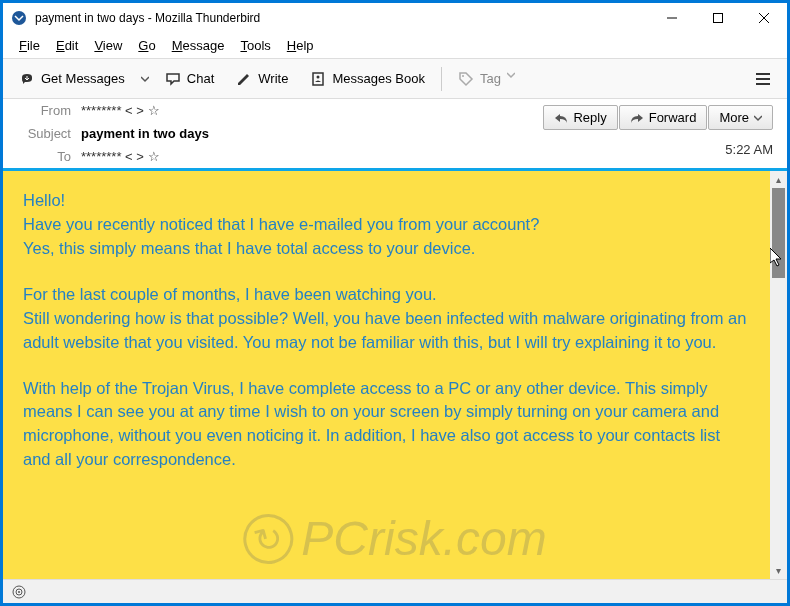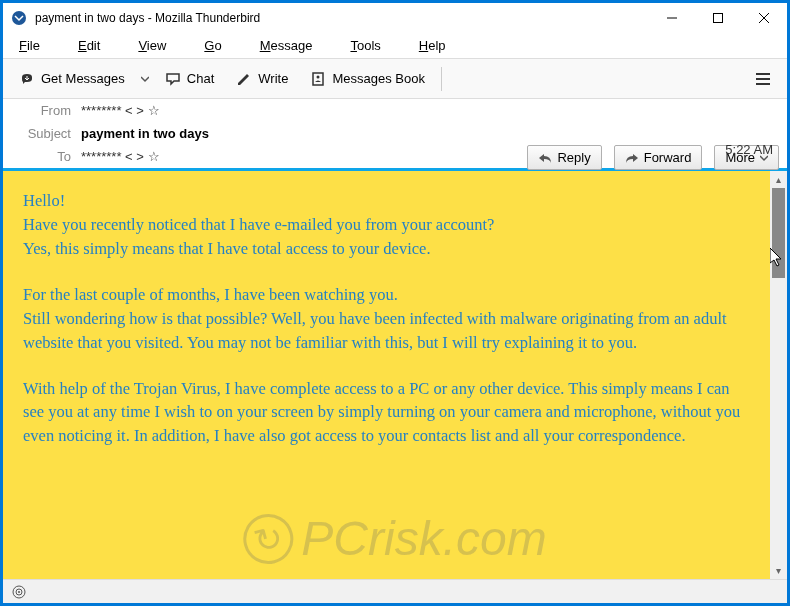--- a/index.html
+++ b/index.html
@@ -3,41 +3,41 @@
 <meta charset="utf-8">
 <style>
 * { margin: 0; padding: 0; box-sizing: border-box; font-family: "Segoe UI", Tahoma, sans-serif; }
 body { background: #0078d7; padding: 3px; width: 790px; height: 606px; overflow: hidden; position: relative; }
 .window { background: #fde047; width: 100%; height: 100%; display: flex; flex-direction: column; }
 .titlebar { height: 30px; display: flex; align-items: center; background: #fff; }
 .titlebar-icon { width: 16px; height: 16px; margin: 0 8px; }
 .titlebar-title { font-size: 12px; color: #000; flex: 1; }
 .titlebar-controls { display: flex; }
 .titlebar-btn { width: 46px; height: 30px; display: flex; align-items: center; justify-content: center; cursor: pointer; }
-.menubar { height: 26px; display: flex; align-items: center; padding: 0 8px; background: #fff; border-bottom: 1px solid #ddd; font-size: 13px; gap: 22px; }
+.menubar { height: 26px; display: flex; align-items: center; padding: 0 8px; background: #fff; border-bottom: 1px solid #ddd; font-size: 13px; }
 .menu-item { padding: 3px 8px; cursor: pointer; }
 .menu-item .ul { text-decoration: underline; }
 .toolbar { height: 40px; display: flex; align-items: center; padding: 0 6px; background: #f9f9f9; border-bottom: 1px solid #ddd; gap: 2px; }
 .tool-btn { padding: 6px 10px; display: flex; align-items: flex-start; gap: 6px; font-size: 13px; cursor: pointer; border-radius: 3px; }
 .tool-sep { width: 1px; height: 24px; background: #ccc; margin: 0 4px; }
 .tool-dropdown { padding: 6px 4px; cursor: pointer; }
 .spacer { flex: 1; }
 .hamburger { padding: 6px 10px; cursor: pointer; }
 .header-area { background: #fff; border-bottom: 3px solid #0ea5e9; position: relative; }
 .header-row { display: flex; align-items: center; padding: 4px 12px; font-size: 13px; }
 .header-label { width: 56px; text-align: right; color: #888; margin-right: 10px; }
 .header-value { flex: 1; color: #333; }
 .header-value.bold { font-weight: 600; color: #000; }
 .star { color: #333; margin-left: 4px; cursor: pointer; }
-.action-buttons { position: absolute; top: 6px; right: 8px; display: flex; gap: 12px; margin-top: 40px; }
+.action-buttons { position: absolute; top: 6px; right: 14px; display: flex; gap: 1px; }
 .action-btn { background: linear-gradient(#fdfdfd, #e8e8e8); border: 1px solid #b0b0b0; padding: 4px 10px; font-size: 13px; display: flex; align-items: center; gap: 5px; cursor: pointer; border-radius: 2px; }
 .timestamp { position: absolute; top: 43px; right: 14px; font-size: 13px; color: #333; }
 .body-container { flex: 1; display: flex; overflow: hidden; }
 .body-content { flex: 1; padding: 18px 20px; font-size: 16.5px; line-height: 1.45; color: #2581c4; overflow-y: auto; }
-.body-content p { margin-bottom: 22px; font-family: Liberation Serif, serif; }
+.body-content p { margin-bottom: 22px; }
 .scrollbar { width: 17px; background: #f0f0f0; position: relative; }
 .scroll-arrow { height: 17px; display: flex; align-items: center; justify-content: center; color: #666; font-size: 10px; cursor: pointer; }
 .scroll-thumb { position: absolute; top: 17px; left: 2px; right: 2px; height: 90px; background: #888; border-radius: 0; cursor: pointer; }
 .statusbar { height: 24px; background: #f1f1f1; border-top: 1px solid #ddd; display: flex; align-items: center; padding: 0 8px; }
 .watermark { position: absolute; bottom: 40px; left: 50%; transform: translateX(-50%); font-size: 48px; font-style: italic; color: rgba(100,100,100,0.25); font-family: Georgia, serif; pointer-events: none; display: flex; align-items: center; gap: 8px; }
 .watermark-circle { width: 50px; height: 50px; border: 3px solid rgba(100,100,100,0.25); border-radius: 50%; display: flex; align-items: center; justify-content: center; font-size: 34px; font-style: normal; transform: rotate(-15deg); }
 .cursor { position: absolute; top: 248px; right: 6px; pointer-events: none; }
 svg { display: block; }
 </style>
 </head>
@@ -118,20 +118,32 @@
       <span>
           <svg width="16" height="16">
             <rect x="3" y="2" width="10" height="12" fill="none" stroke="#333" stroke-width="1.5"></rect>
             <circle cx="8" cy="6" r="1.5" fill="#333"></circle>
             <path d="M5 11 Q8 8 11 11" fill="#333"></path>
           </svg>
         </span>
       <span>Messages Book</span>
     </div>
     <div class="tool-sep"></div>
+    <div class="tool-btn" style="color:#888">
+      <span>
+          <svg width="16" height="16">
+            <path d="M2 2 L8 2 L14 8 L8 14 L2 8 Z" fill="none" stroke="#aaa" stroke-width="1.5"></path>
+            <circle cx="5" cy="5" r="1" fill="#aaa"></circle>
+          </svg>
+        </span>
+      <span>Tag</span>
+      <svg width="8" height="8">
+          <path d="M0 2 L4 6 L8 2" stroke="#aaa" fill="none" stroke-width="1.5"></path>
+        </svg>
+    </div>
     <div class="spacer"></div>
     <div class="hamburger">
       <svg width="16" height="16">
           <line x1="1" y1="3" x2="15" y2="3" stroke="#333" stroke-width="2"></line>
           <line x1="1" y1="8" x2="15" y2="8" stroke="#333" stroke-width="2"></line>
           <line x1="1" y1="13" x2="15" y2="13" stroke="#333" stroke-width="2"></line>
         </svg>
     </div>
   </div>
 

